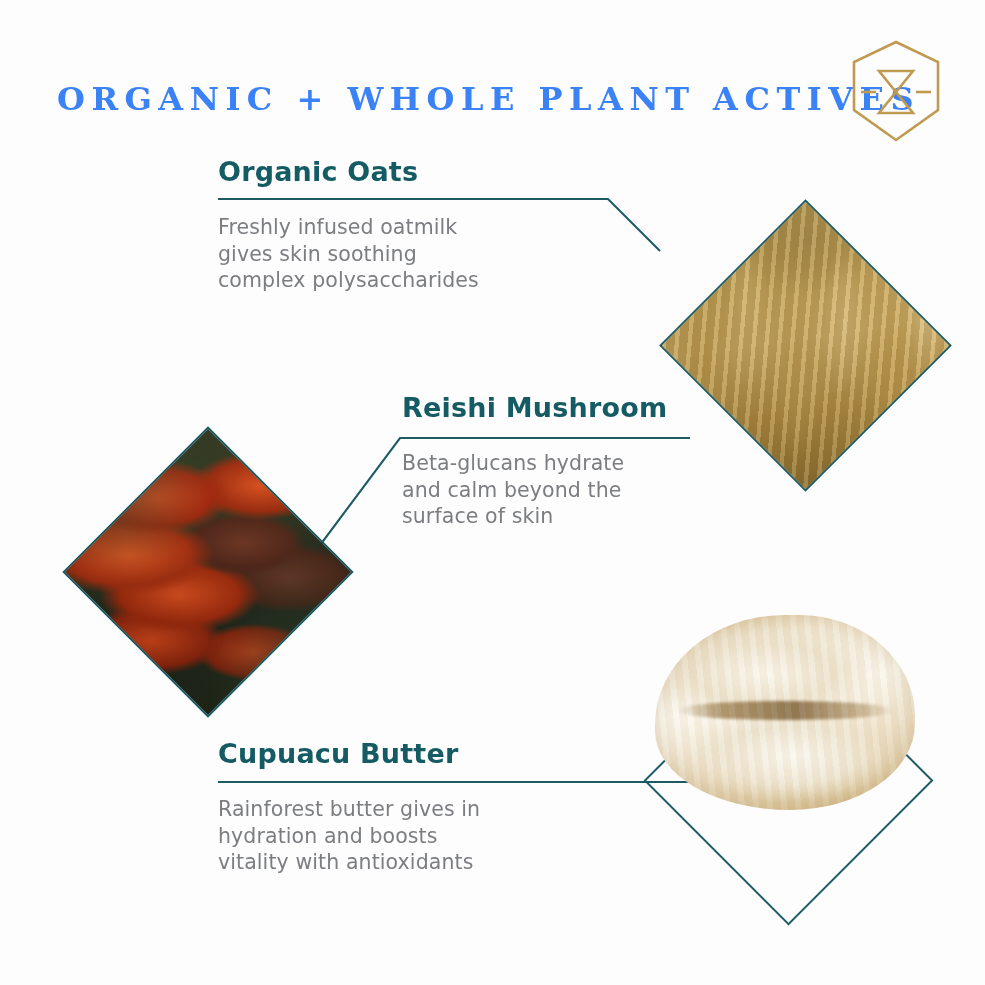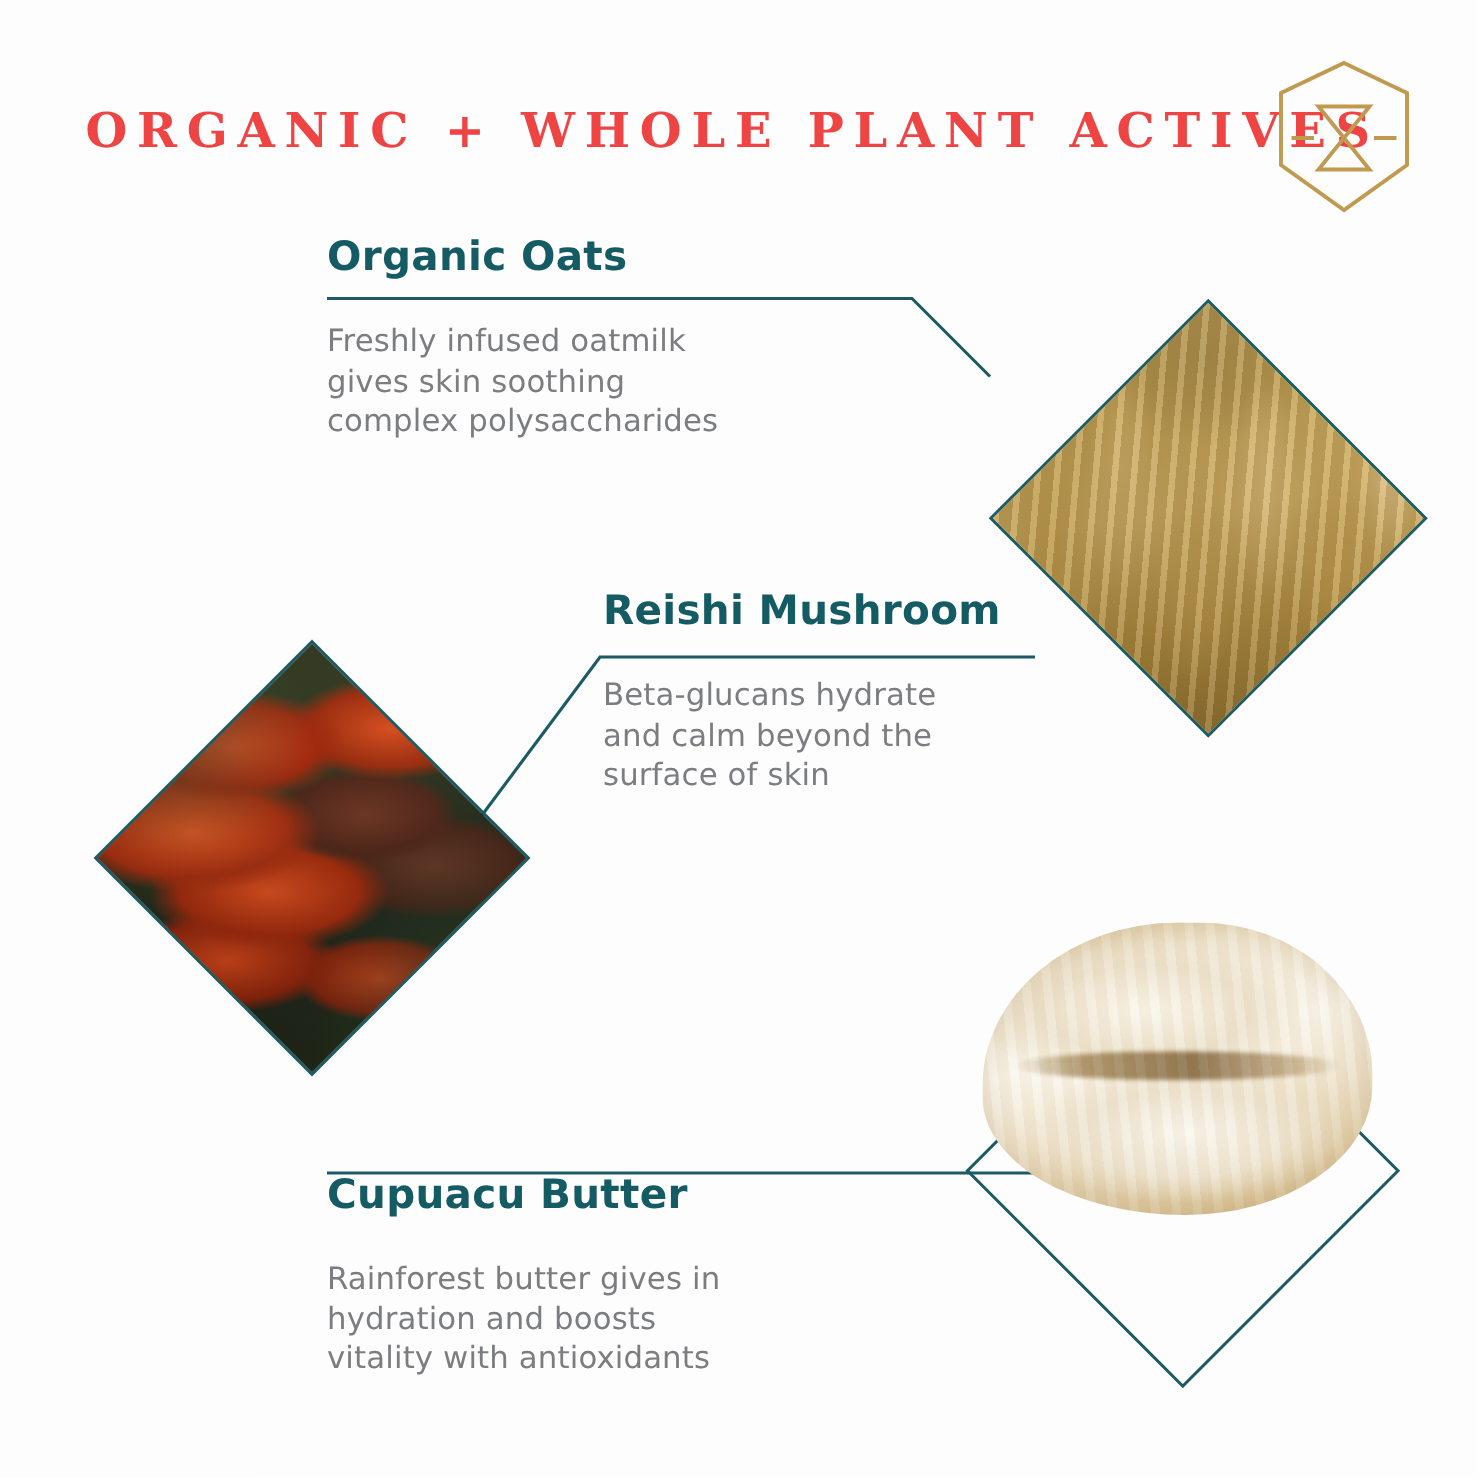--- a/index.html
+++ b/index.html
@@ -16,26 +16,26 @@
     position: relative;
     width: 985px;
     height: 985px;
     background: #fdfdfd;
   }
 
   
   .header-title {
     position: absolute;
     left: 57px;
-    top: 68px;
+    top: 80px;
     font-family: "DejaVu Serif", "Liberation Serif", serif;
     font-size: 32px;
     font-weight: 700;
     letter-spacing: 6.5px;
-    color: #ef4444;
+    color: #3b82f6;
     white-space: nowrap;
   }
 
   .brand-logo {
     position: absolute;
     left: 848px;
     top: 38px;
     width: 96px;
     height: 106px;
   }
@@ -71,21 +71,21 @@
     white-space: pre-line;
     letter-spacing: 0.1px;
   }
 
   #block-oats     { left: 218px; top: 158px; }
   #block-oats .block-body { margin-top: 28px; }
 
   #block-reishi   { left: 402px; top: 394px; }
   #block-reishi .block-body { margin-top: 28px; }
 
-  #block-cupuacu  { left: 218px; top: 740px; margin-top: 43px; }
+  #block-cupuacu  { left: 218px; top: 740px; }
   #block-cupuacu .block-body { margin-top: 28px; }
 
   
   .diamond {
     position: absolute;
     transform: rotate(45deg);
     overflow: hidden;
   }
   .diamond .art {
     position: absolute;

